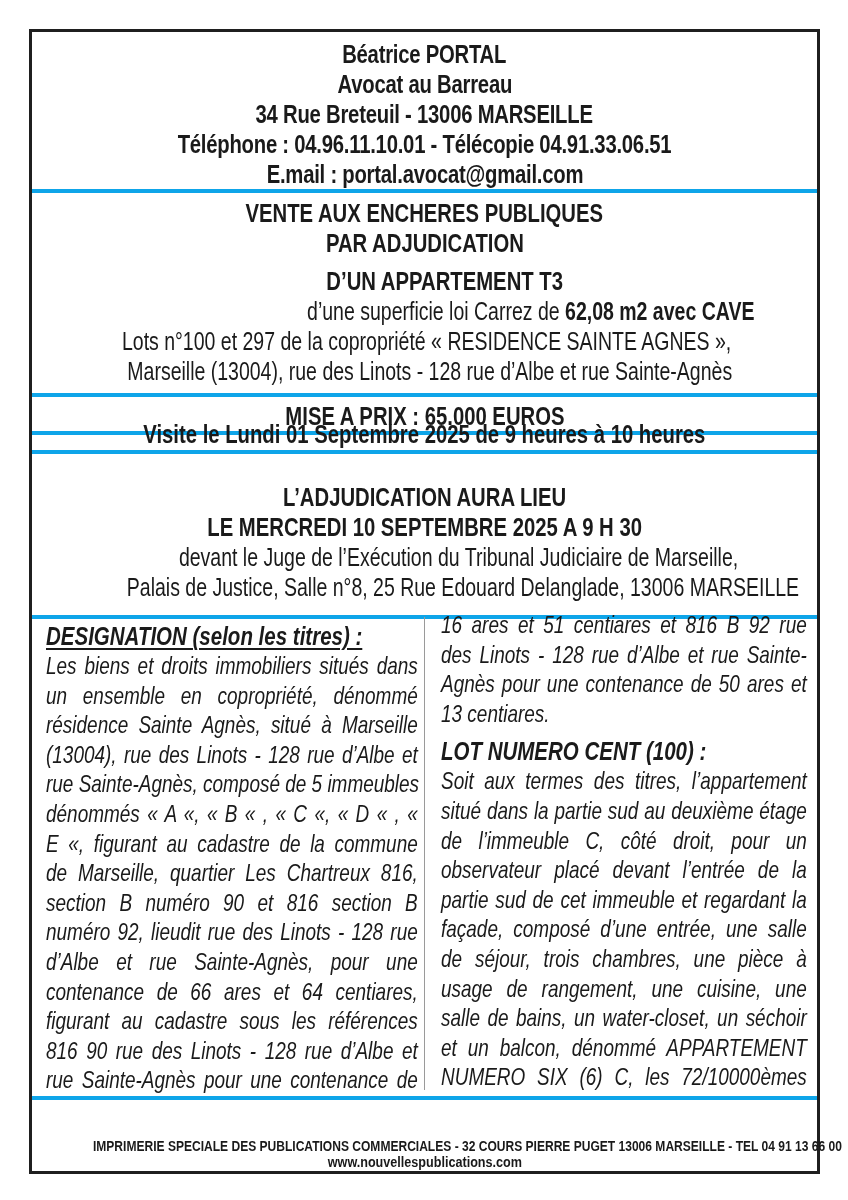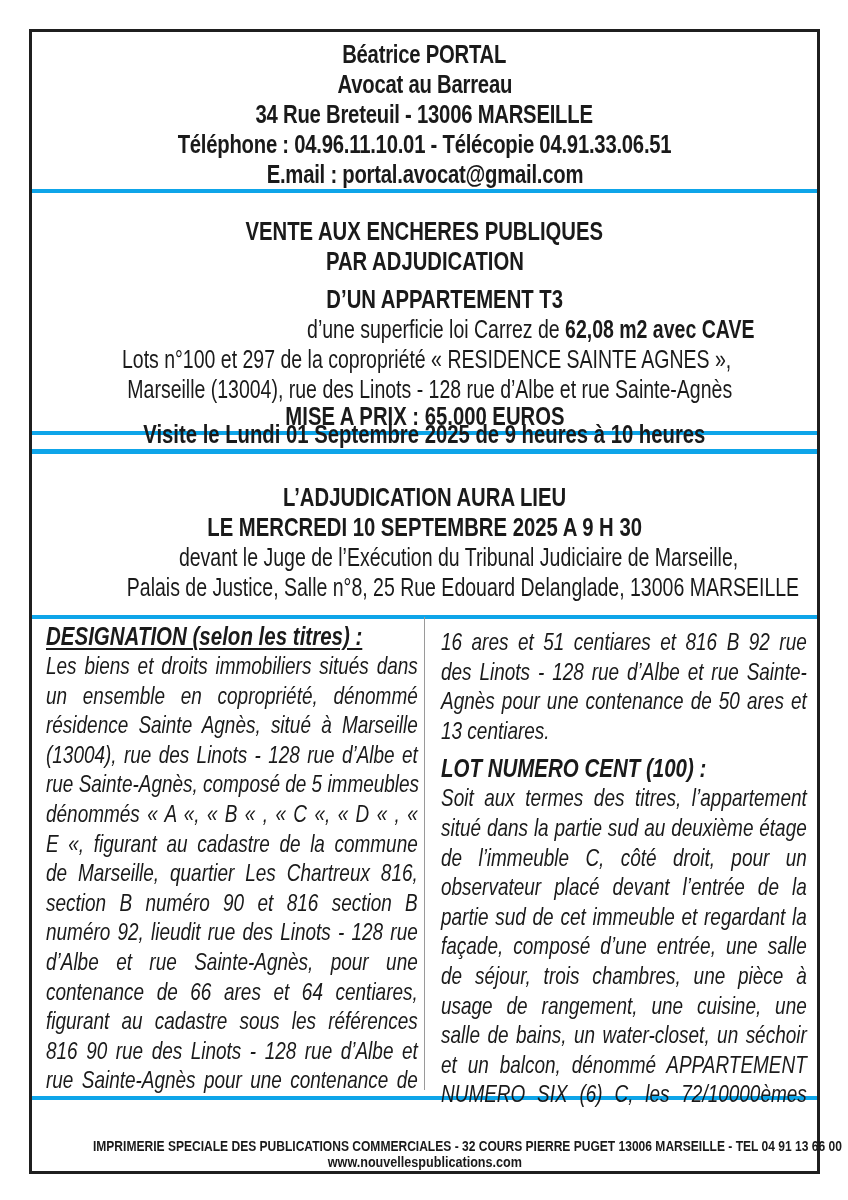--- a/index.html
+++ b/index.html
@@ -32,21 +32,21 @@
 <div class="frame">
 
   <div class="sec" style="top:0; height:161px; padding-top:7px;">
     <div class="hdr-line" style="line-height:30px;"><span class="cond">Béatrice PORTAL</span></div>
     <div class="hdr-line"><span class="cond">Avocat au Barreau</span></div>
     <div class="hdr-line"><span class="cond">34 Rue Breteuil - 13006 MARSEILLE</span></div>
     <div class="hdr-line"><span class="cond">Téléphone : 04.96.11.10.01 - Télécopie 04.91.33.06.51</span></div>
     <div class="hdr-line"><span class="cond">E.mail : portal.avocat@gmail.com</span></div>
   </div>
 
-  <div class="sec" style="top:161px; height:260px; padding-top:23px;">
+  <div class="sec" style="top:161px; height:204px; padding-top:5px;">
     <div class="sale-line"><span class="cond">VENTE AUX ENCHERES PUBLIQUES</span></div>
     <div class="sale-line"><span class="cond">PAR ADJUDICATION</span></div>
     <div class="sale-line" style="margin-top:8px;margin-left:40px;"><span class="cond">D’UN APPARTEMENT T3</span></div>
     <div class="norm-line"><span class="cond"><span>d’une superficie loi Carrez de </span><span class="b">62,08 m2 avec CAVE</span></span></div>
     <div class="norm-line"><span class="cond">Lots n°100 et 297 de la copropriété « RESIDENCE SAINTE AGNES »,</span></div>
     <div class="norm-line"><span class="cond">Marseille (13004), rue des Linots - 128 rue d’Albe et rue Sainte-Agnès</span></div>
   </div>
 
   <div class="sec" style="top:365px; height:38px; padding-top:4px;">
     <div class="sale-line"><span class="cond">MISE A PRIX : 65.000 EUROS</span></div>
@@ -80,21 +80,21 @@
         <span class="line">d’Albe et rue Sainte-Agnès, pour une</span>
         <span class="line">contenance de 66 ares et 64 centiares,</span>
         <span class="line">figurant au cadastre sous les références</span>
         <span class="line">816 90 rue des Linots - 128 rue d’Albe et</span>
         <span class="line">rue Sainte-Agnès pour une contenance de</span>
       </div>
     </div>
 
     <div class="divider" style="left:392px;"></div>
 
-    <div class="col" style="left:409px; width:366px; top:20px;">
+    <div class="col" style="left:409px; width:366px; top:3px;">
       <div>
         <span class="line">16 ares et 51 centiares et 816 B 92 rue</span>
         <span class="line">des Linots - 128 rue d’Albe et rue Sainte-</span>
         <span class="line">Agnès pour une contenance de 50 ares et</span>
         <span class="line last">13 centiares.</span>
       </div>
       <span class="heading" style="margin-top:8px;">LOT NUMERO CENT (100) :</span>
       <div>
         <span class="line">Soit aux termes des titres, l’appartement</span>
         <span class="line">situé dans la partie sud au deuxième étage</span>

